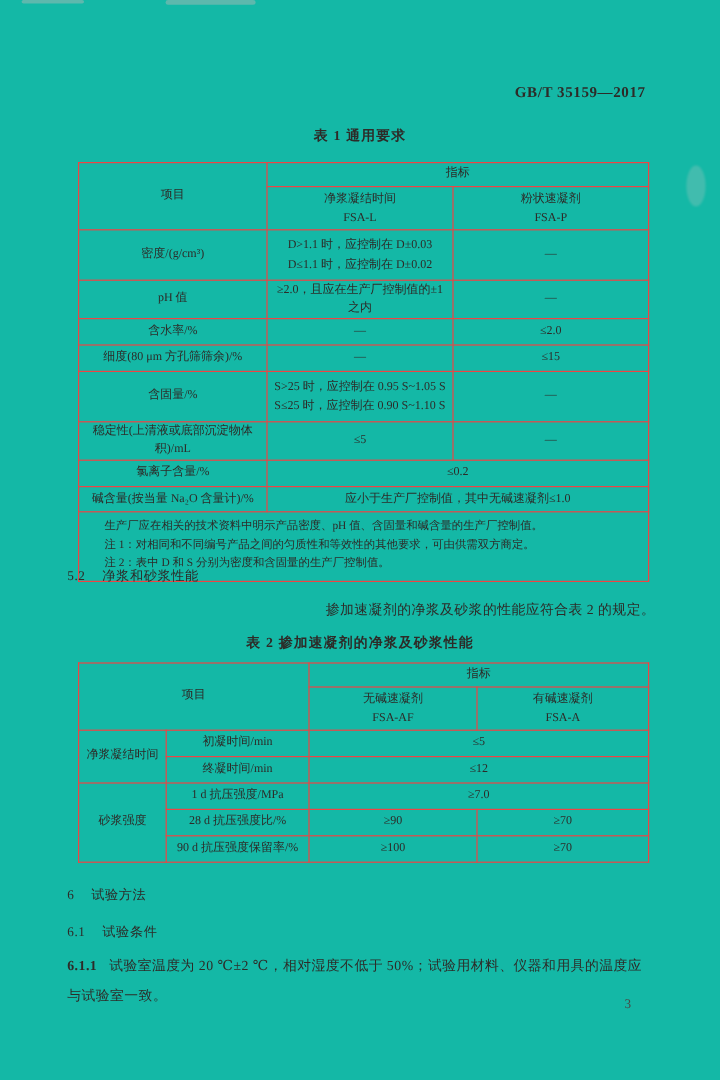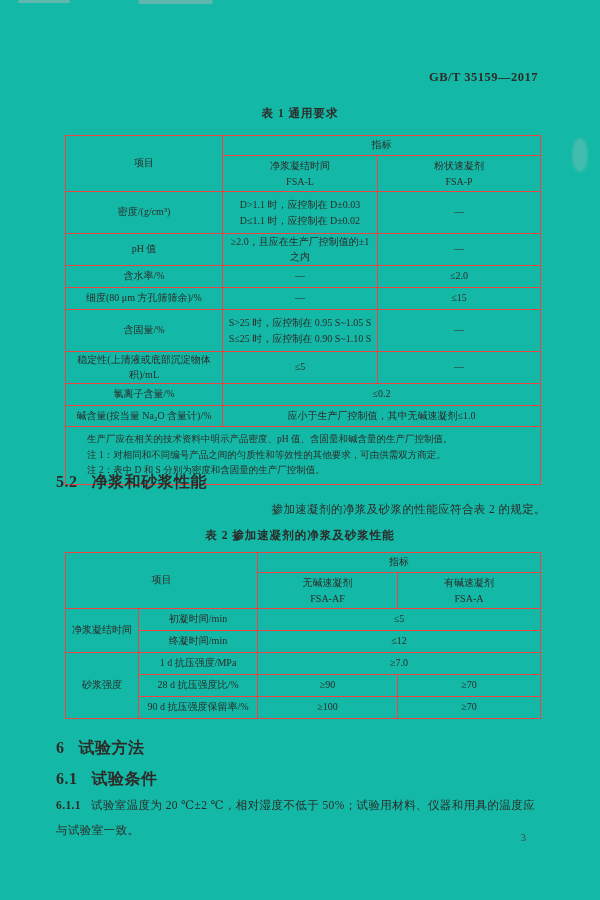--- a/index.html
+++ b/index.html
@@ -40,21 +40,21 @@
     overflow:hidden;
   }
   .two-line div{line-height:16px;}
   .cond{display:inline-block;text-align:left;line-height:16px;}
   .notes-cell{
     text-align:left;font-size:9.5px;line-height:15.5px;
     padding:5px 10px 5px 21px;
   }
   .sec-heading{
     position:absolute;left:56px;
-    font-weight:bold;font-size:16px;letter-spacing:.5px;
+    font-weight:normal;font-size:11px;letter-spacing:.5px;
   }
   .sec-num{margin-right:14px;}
   .body-para{
     position:absolute;left:56px;right:54px;
     font-size:11.5px;line-height:25px;letter-spacing:.4px;
   }
   .indent{text-indent:2em;}
   .page-number{
     position:absolute;top:831px;right:74px;
     font-size:11px;color:#4a4845;

